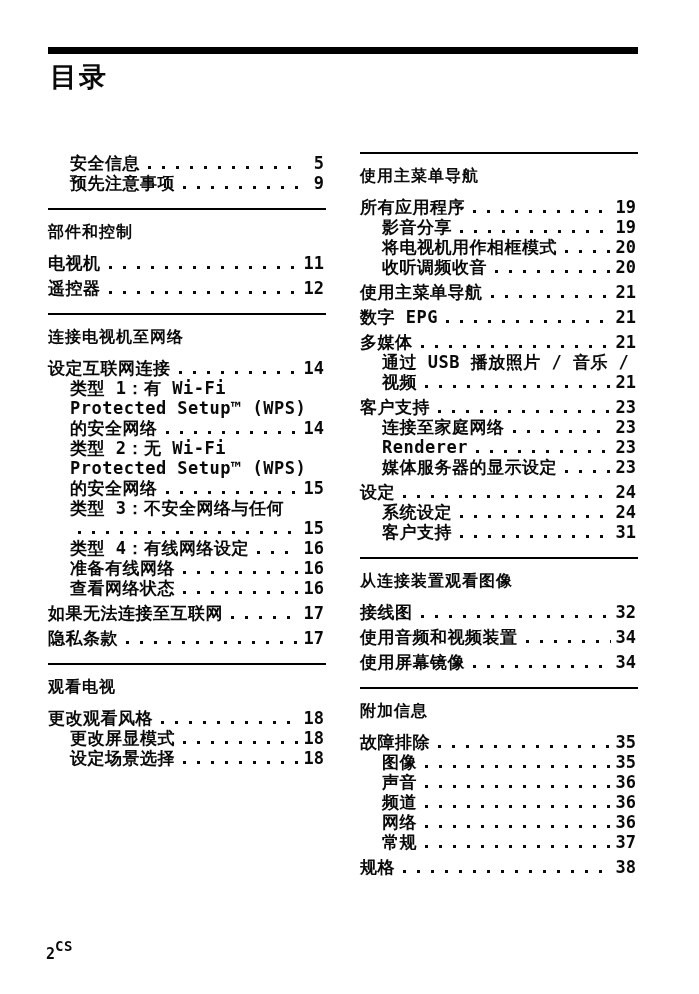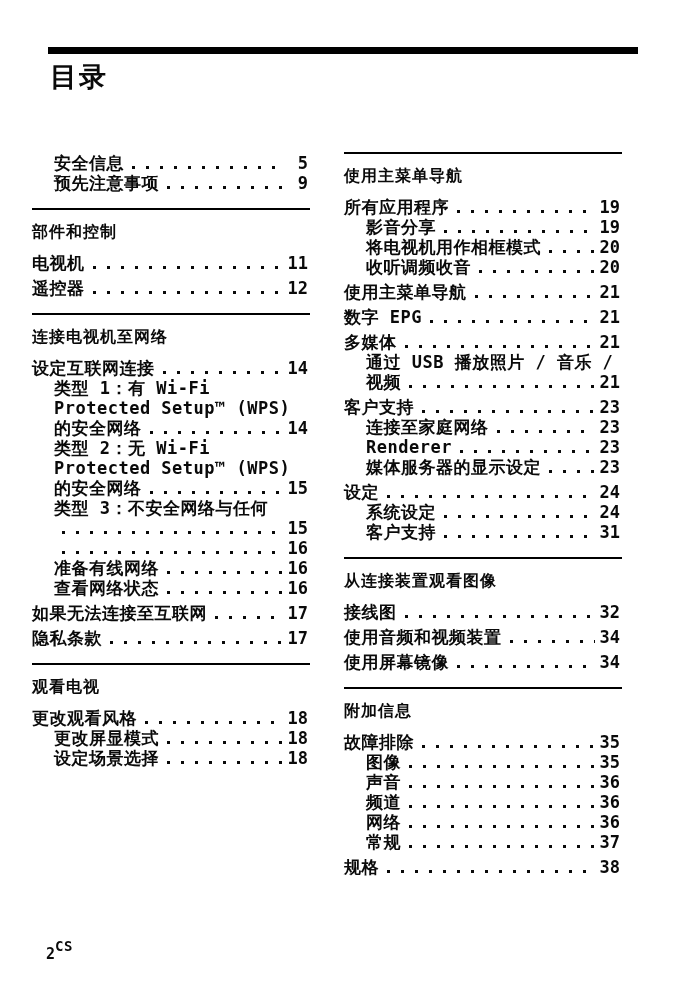--- a/index.html
+++ b/index.html
@@ -13,21 +13,21 @@
   }
   .topbar{
     position:absolute;left:48px;top:47px;
     width:590px;height:7px;background:#000;
   }
   h1.title{
     position:absolute;left:50px;top:60px;margin:0;
     font-size:27px;font-weight:bold;letter-spacing:2px;line-height:34px;
   }
   .cols{
-    position:absolute;left:32px;top:150px;width:590px;
+    position:absolute;left:48px;top:150px;width:590px;
     display:flex;gap:34px;align-items:flex-start;
   }
   .col{width:278px;flex:0 0 278px;}
   .sec{display:block;}
   .sec.nohead{margin-top:3px;}
   .rule{height:2px;background:#000;margin:15px 0 10px 0;}
   .col .sec:first-child .rule{margin-top:2px;}
   h2.sec-h{
     margin:0 0 9px 0;
     font-size:16px;font-weight:bold;line-height:24px;
@@ -134,20 +134,21 @@
             <div class="row">
               <span class="lab">类型 3：不安全网络与任何</span>
             </div>
             <div class="row">
               <span class="leader"></span>
               <span class="pg">15</span>
             </div>
           </div>
           <div class="entry lvl1">
             <div class="row">
+              <span class="lab">类型 4：有线网络设定</span>
               <span class="leader"></span>
               <span class="pg">16</span>
             </div>
           </div>
           <div class="entry lvl1">
             <div class="row">
               <span class="lab">准备有线网络</span>
               <span class="leader"></span>
               <span class="pg">16</span>
             </div>

